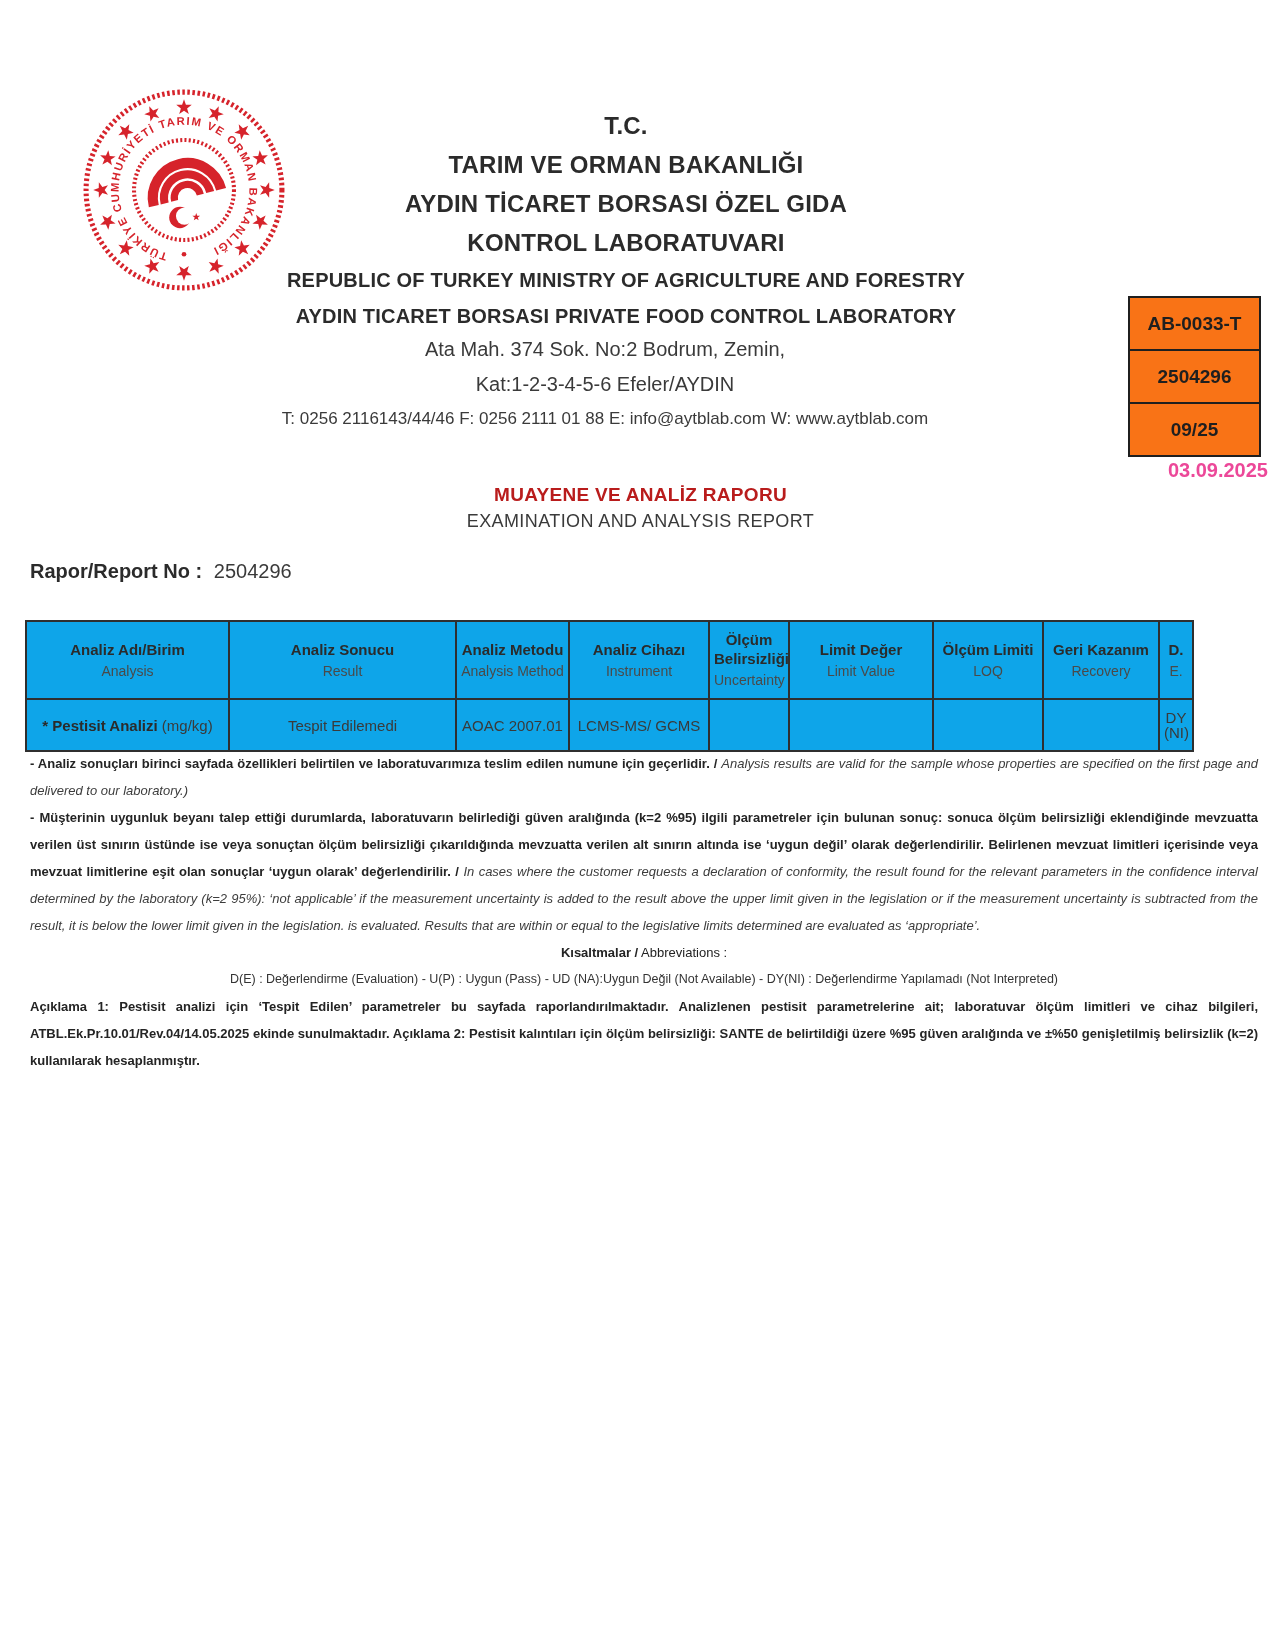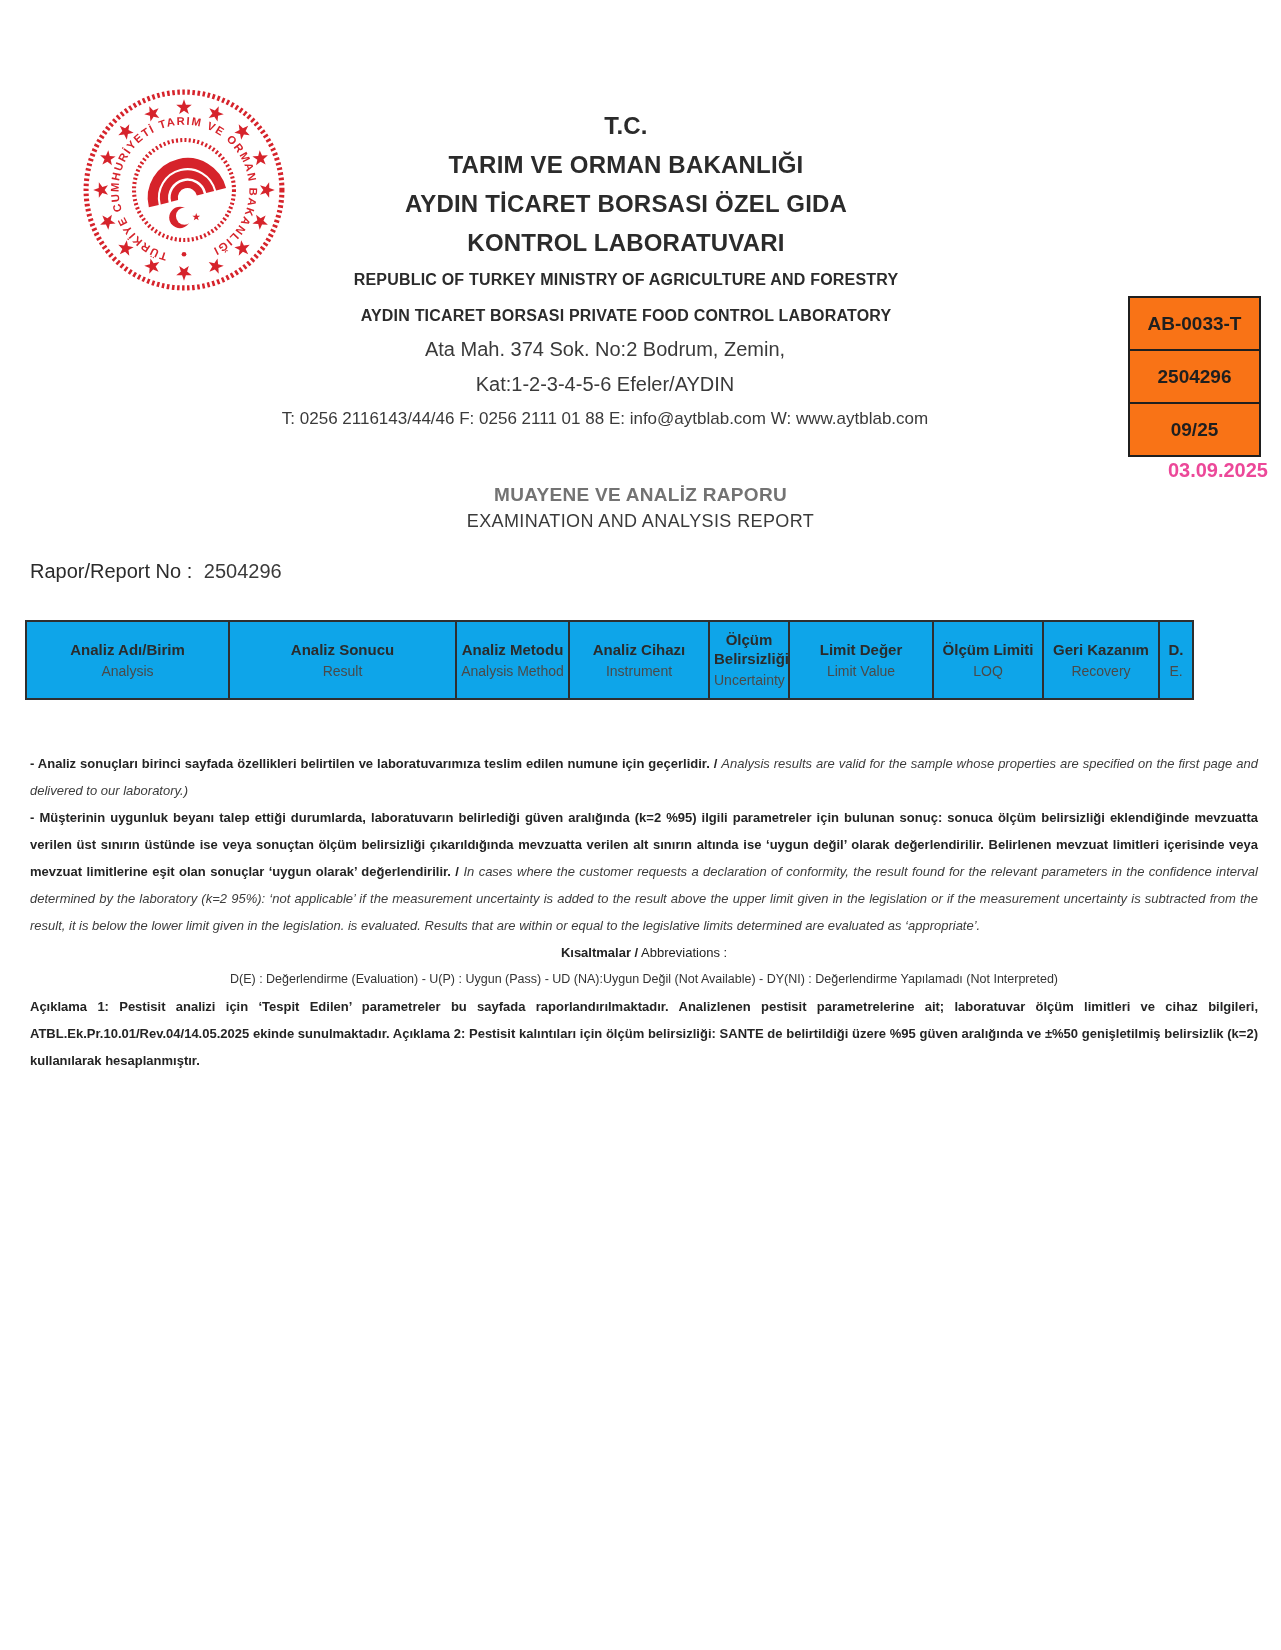--- a/index.html
+++ b/index.html
@@ -5,41 +5,41 @@
   html,body{margin:0;padding:0;background:#ffffff;}
   .page{position:relative;width:1281px;height:1650px;background:#ffffff;
         font-family:"Liberation Sans", sans-serif;color:#2d2d2d;overflow:hidden;}
 
   
   .logo{position:absolute;left:82px;top:88px;width:204px;height:204px;}
 
   
   .org-block{position:absolute;left:136px;top:70px;width:980px;text-align:center;margin-top:36px;}
   .hdr-tr{font-size:24px;font-weight:bold;line-height:39px;color:#2b2b2b;letter-spacing:.2px;}
-  .hdr-en{font-size:16px;font-weight:bold;line-height:36px;color:#2b2b2b;letter-spacing:.2px;}
+  .hdr-en{font-size:20px;font-weight:bold;line-height:36px;color:#2b2b2b;letter-spacing:.2px;}
 
   .addr-block{position:absolute;left:140px;top:332px;width:930px;text-align:center;}
   .addr-line{font-size:20px;line-height:35px;font-weight:400;color:#3a3a3a;}
   .contact-line{font-size:17px;line-height:24px;margin-top:5px;color:#3a3a3a;}
 
   
   .refbox{position:absolute;left:1128px;top:296px;width:129px;border:2px solid #1f1f1f;background:#f97316;}
   .refcell{height:51px;display:flex;align-items:center;justify-content:center;
            font-weight:bold;font-size:19px;color:#1f1f1f;border-bottom:2px solid #1f1f1f;}
   .refcell:last-child{border-bottom:none;}
   .refdate{position:absolute;left:1108px;top:459px;width:160px;text-align:right;
            font-weight:bold;font-size:20px;color:#ec4899;}
 
   
   .title-block{position:absolute;left:8px;top:481px;width:1265px;text-align:center;}
-  .title-tr{font-size:19px;font-weight:bold;line-height:27px;color:#737373;letter-spacing:.3px;}
+  .title-tr{font-size:19px;font-weight:bold;line-height:27px;color:#b91c1c;letter-spacing:.3px;}
   .title-en{font-size:18px;font-weight:400;line-height:26px;color:#3a3a3a;letter-spacing:.4px;}
 
   .repno-line{position:absolute;left:30px;top:560px;font-size:20px;color:#2b2b2b;}
-  .repno-line .lbl{font-weight:normal;}
+  .repno-line .lbl{font-weight:bold;}
   .repno-line .val{font-weight:400;color:#3a3a3a;padding-left:6px;}
 
   
   .tbl-wrap{position:absolute;left:25px;top:620px;}
   table.analysis{border-collapse:collapse;table-layout:fixed;width:1167px;background:#0ea5e9;}
   table.analysis th,table.analysis td{border:2px solid #2f2f2f;padding:2px 4px;
         text-align:center;vertical-align:middle;overflow:hidden;}
   table.analysis th{height:72px;font-weight:normal;}
   .th-tr{font-size:15px;font-weight:bold;color:#2b2b2b;line-height:19px;}
   .th-en{font-size:14px;font-weight:400;color:#4a4a4a;line-height:19px;margin-top:3px;}
@@ -180,20 +180,36 @@
         </th>
         <th>
           <div class="th-tr">Geri Kazanım</div>
           <div class="th-en">Recovery</div>
         </th>
         <th>
           <div class="th-tr">D.</div>
           <div class="th-en">E.</div>
         </th>
       </tr>
+      <tr>
+        <td class="cell-name">
+          <span class="name-b">* Pestisit Analizi</span><span class="name-u"> (mg/kg)</span>
+        </td>
+        <td>Tespit Edilemedi</td>
+        <td>AOAC 2007.01</td>
+        <td>LCMS-MS/ GCMS</td>
+        <td></td>
+        <td></td>
+        <td></td>
+        <td></td>
+        <td class="cell-de">
+          <div>DY</div>
+          <div>(NI)</div>
+        </td>
+      </tr>
     </tbody>
       </table>
   </div>
 
   <div class="notes">
     <p class="note-p">
       <span class="tr-b">- Analiz sonuçları birinci sayfada özellikleri belirtilen ve laboratuvarımıza teslim edilen numune için geçerlidir. /</span>
       <span class="en-i">Analysis results are valid for the sample whose properties are specified on the first page and delivered to our laboratory.)</span>
     </p>
     <p class="note-p">

